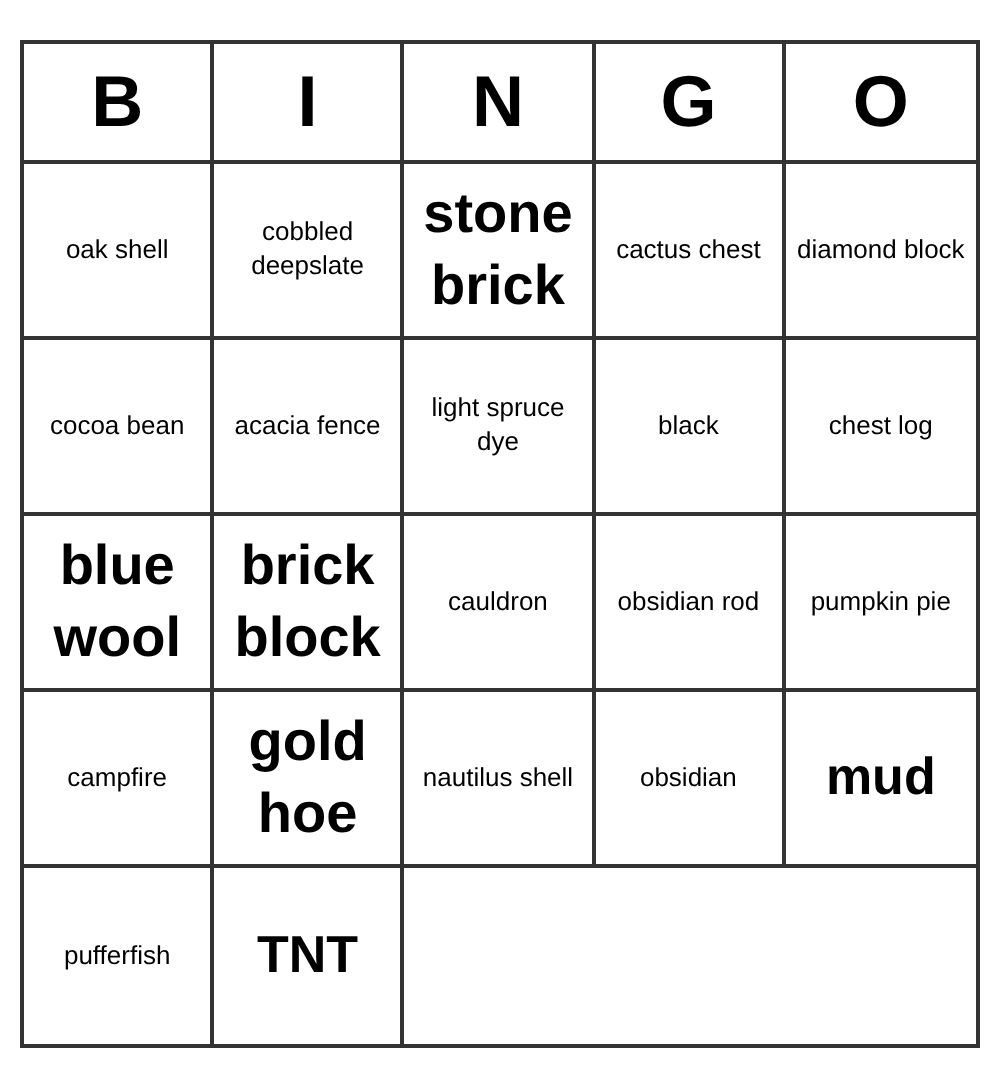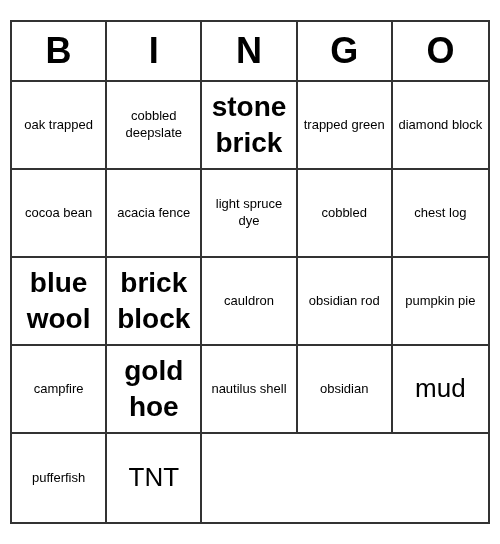--- a/index.html
+++ b/index.html
@@ -53,44 +53,44 @@
     }
     .bingo-cell:nth-child(n+21) {
       border-bottom: none;
     }
     .bingo-cell.large-text {
       font-size: 28px;
       font-weight: bold;
     }
     .bingo-cell.xlarge-text {
       font-size: 26px;
-      font-weight: normal;
+      font-weight: bold;
     }
   </style>
 </head>
 <body>
 
 <div class="bingo-card">
   <div class="bingo-header">
   <div class="bingo-header-cell">B</div>
       <div class="bingo-header-cell">I</div>
       <div class="bingo-header-cell">N</div>
       <div class="bingo-header-cell">G</div>
       <div class="bingo-header-cell">O</div>
     </div>
   <div class="bingo-grid">
-  <div class="bingo-cell">oak trapped</div>
+  <div class="bingo-cell">oak shell</div>
       <div class="bingo-cell">cobbled deepslate</div>
       <div class="bingo-cell large-text">stone brick</div>
-      <div class="bingo-cell">trapped green</div>
+      <div class="bingo-cell">cactus chest</div>
       <div class="bingo-cell">diamond block</div>
       <div class="bingo-cell">cocoa bean</div>
       <div class="bingo-cell">acacia fence</div>
       <div class="bingo-cell">light spruce dye</div>
-      <div class="bingo-cell">cobbled</div>
+      <div class="bingo-cell">black</div>
       <div class="bingo-cell">chest log</div>
       <div class="bingo-cell large-text">blue wool</div>
       <div class="bingo-cell large-text">brick block</div>
       <div class="bingo-cell">cauldron</div>
       <div class="bingo-cell">obsidian rod</div>
       <div class="bingo-cell">pumpkin pie</div>
       <div class="bingo-cell">campfire</div>
       <div class="bingo-cell large-text">gold hoe</div>
       <div class="bingo-cell">nautilus shell</div>
       <div class="bingo-cell">obsidian</div>

